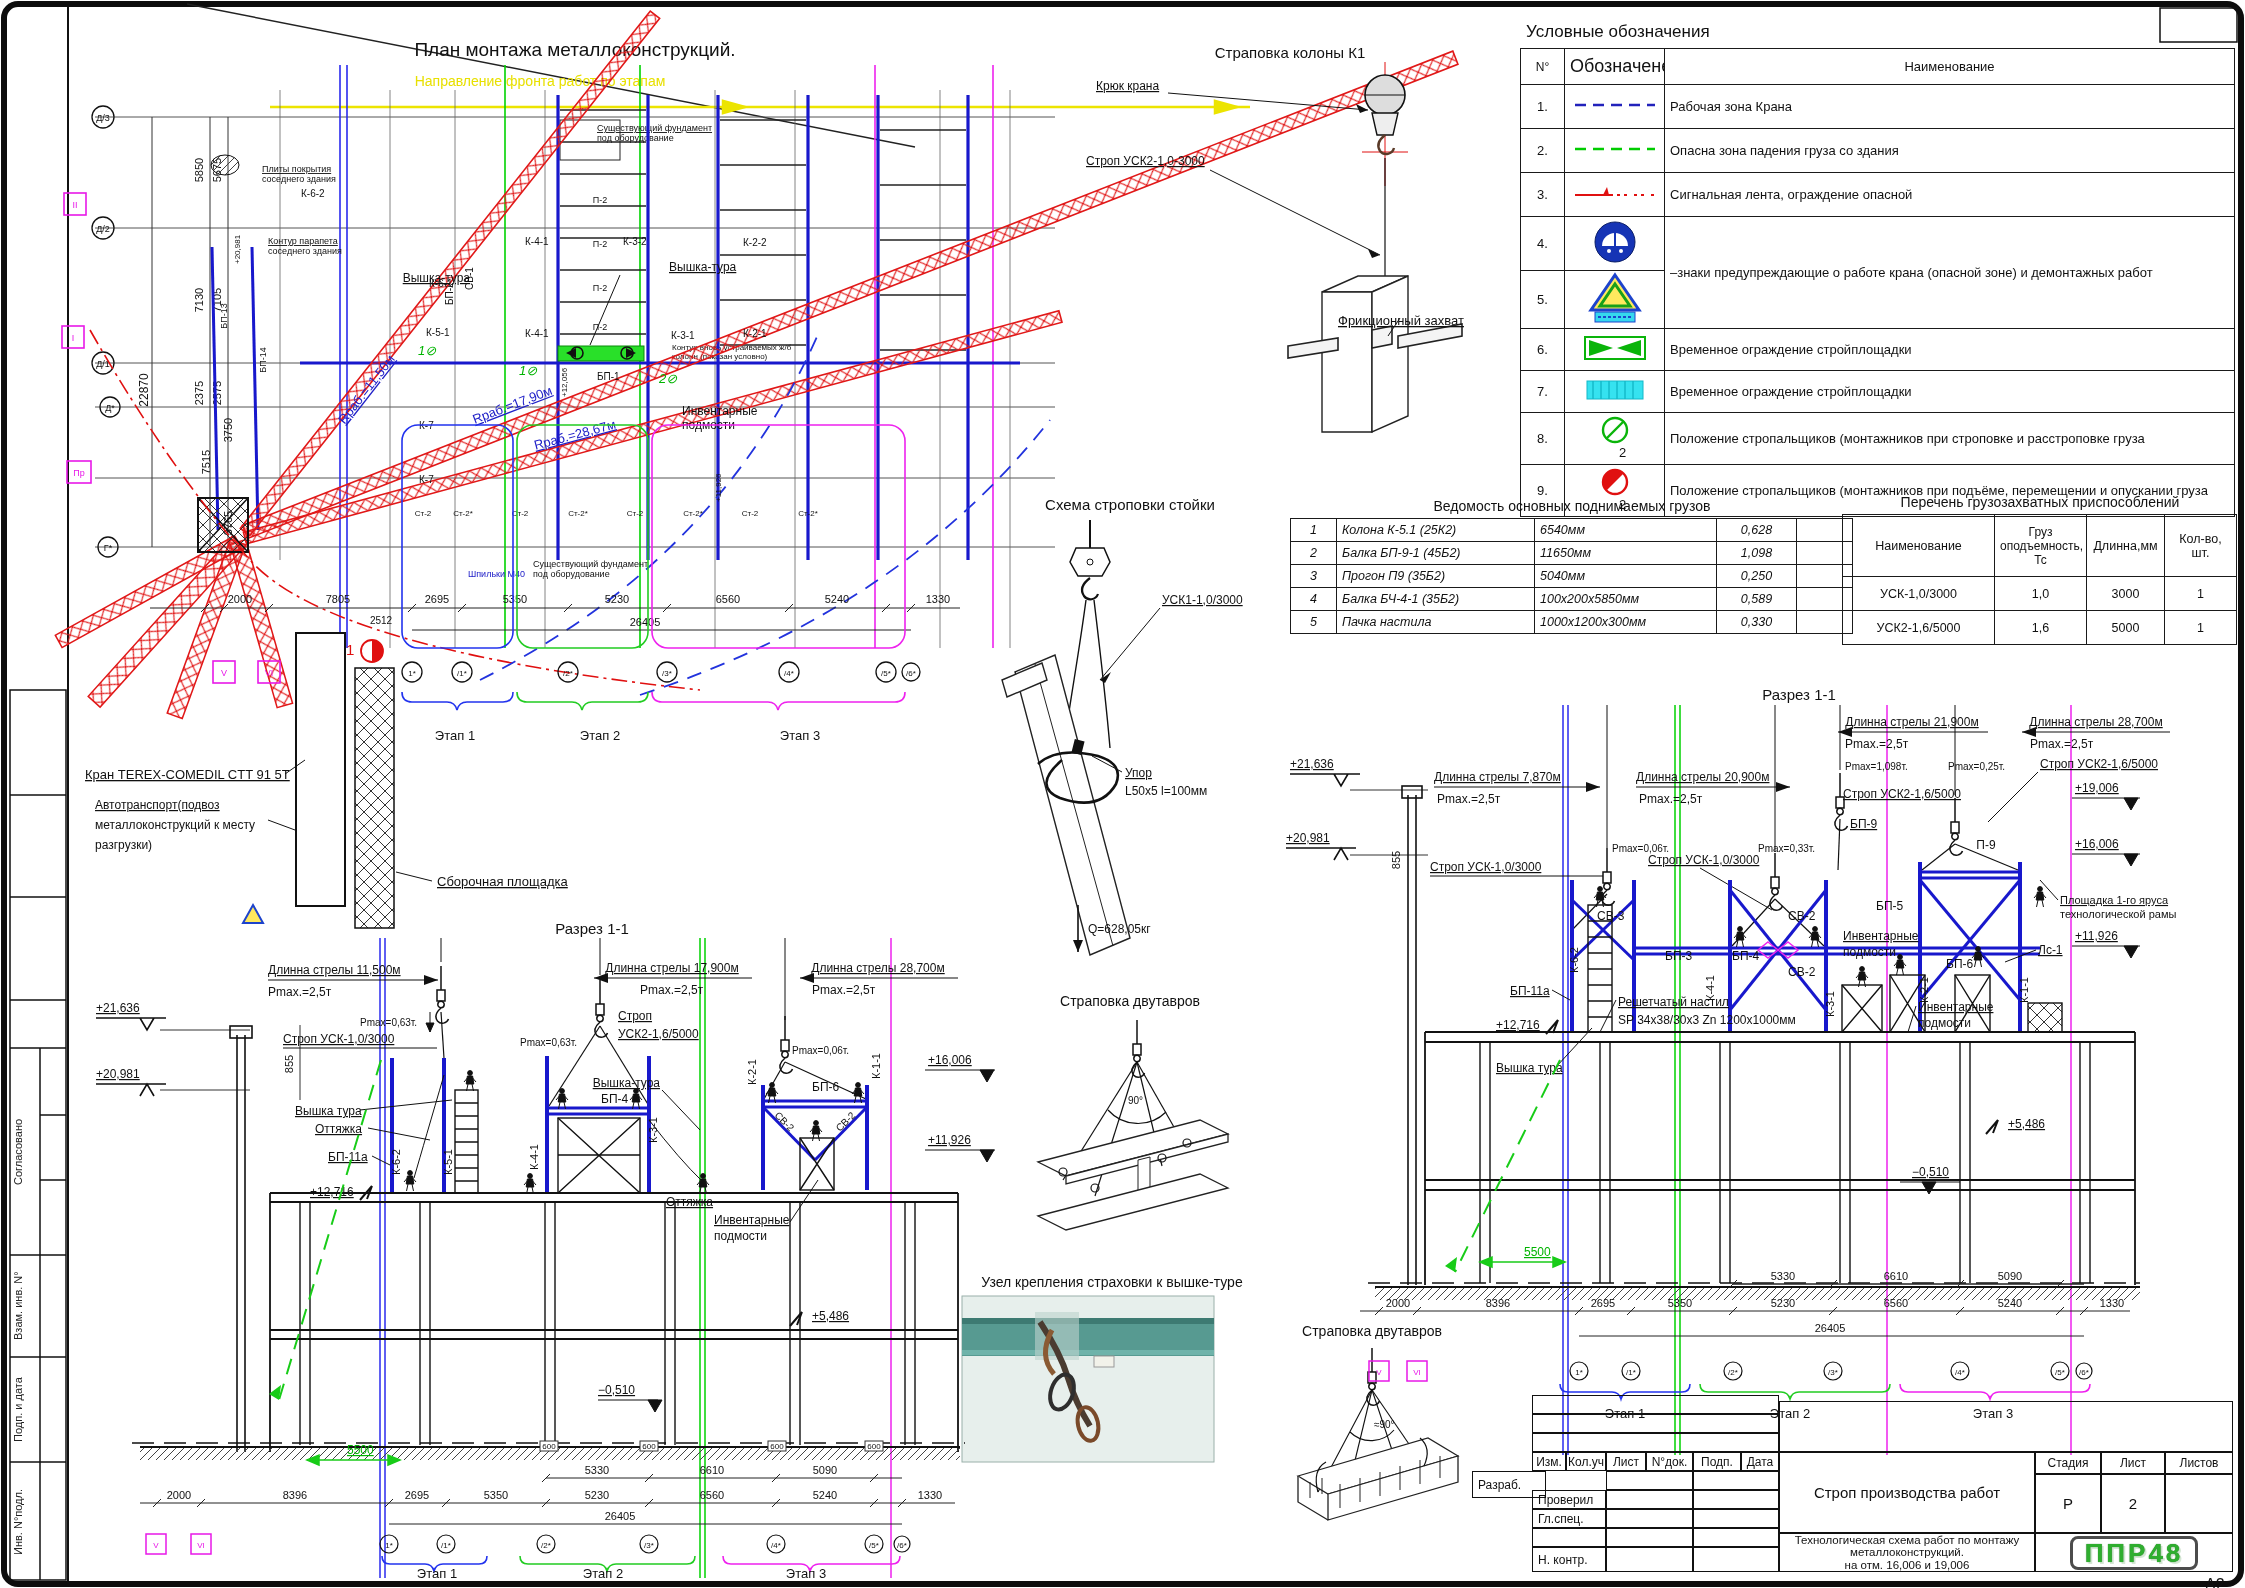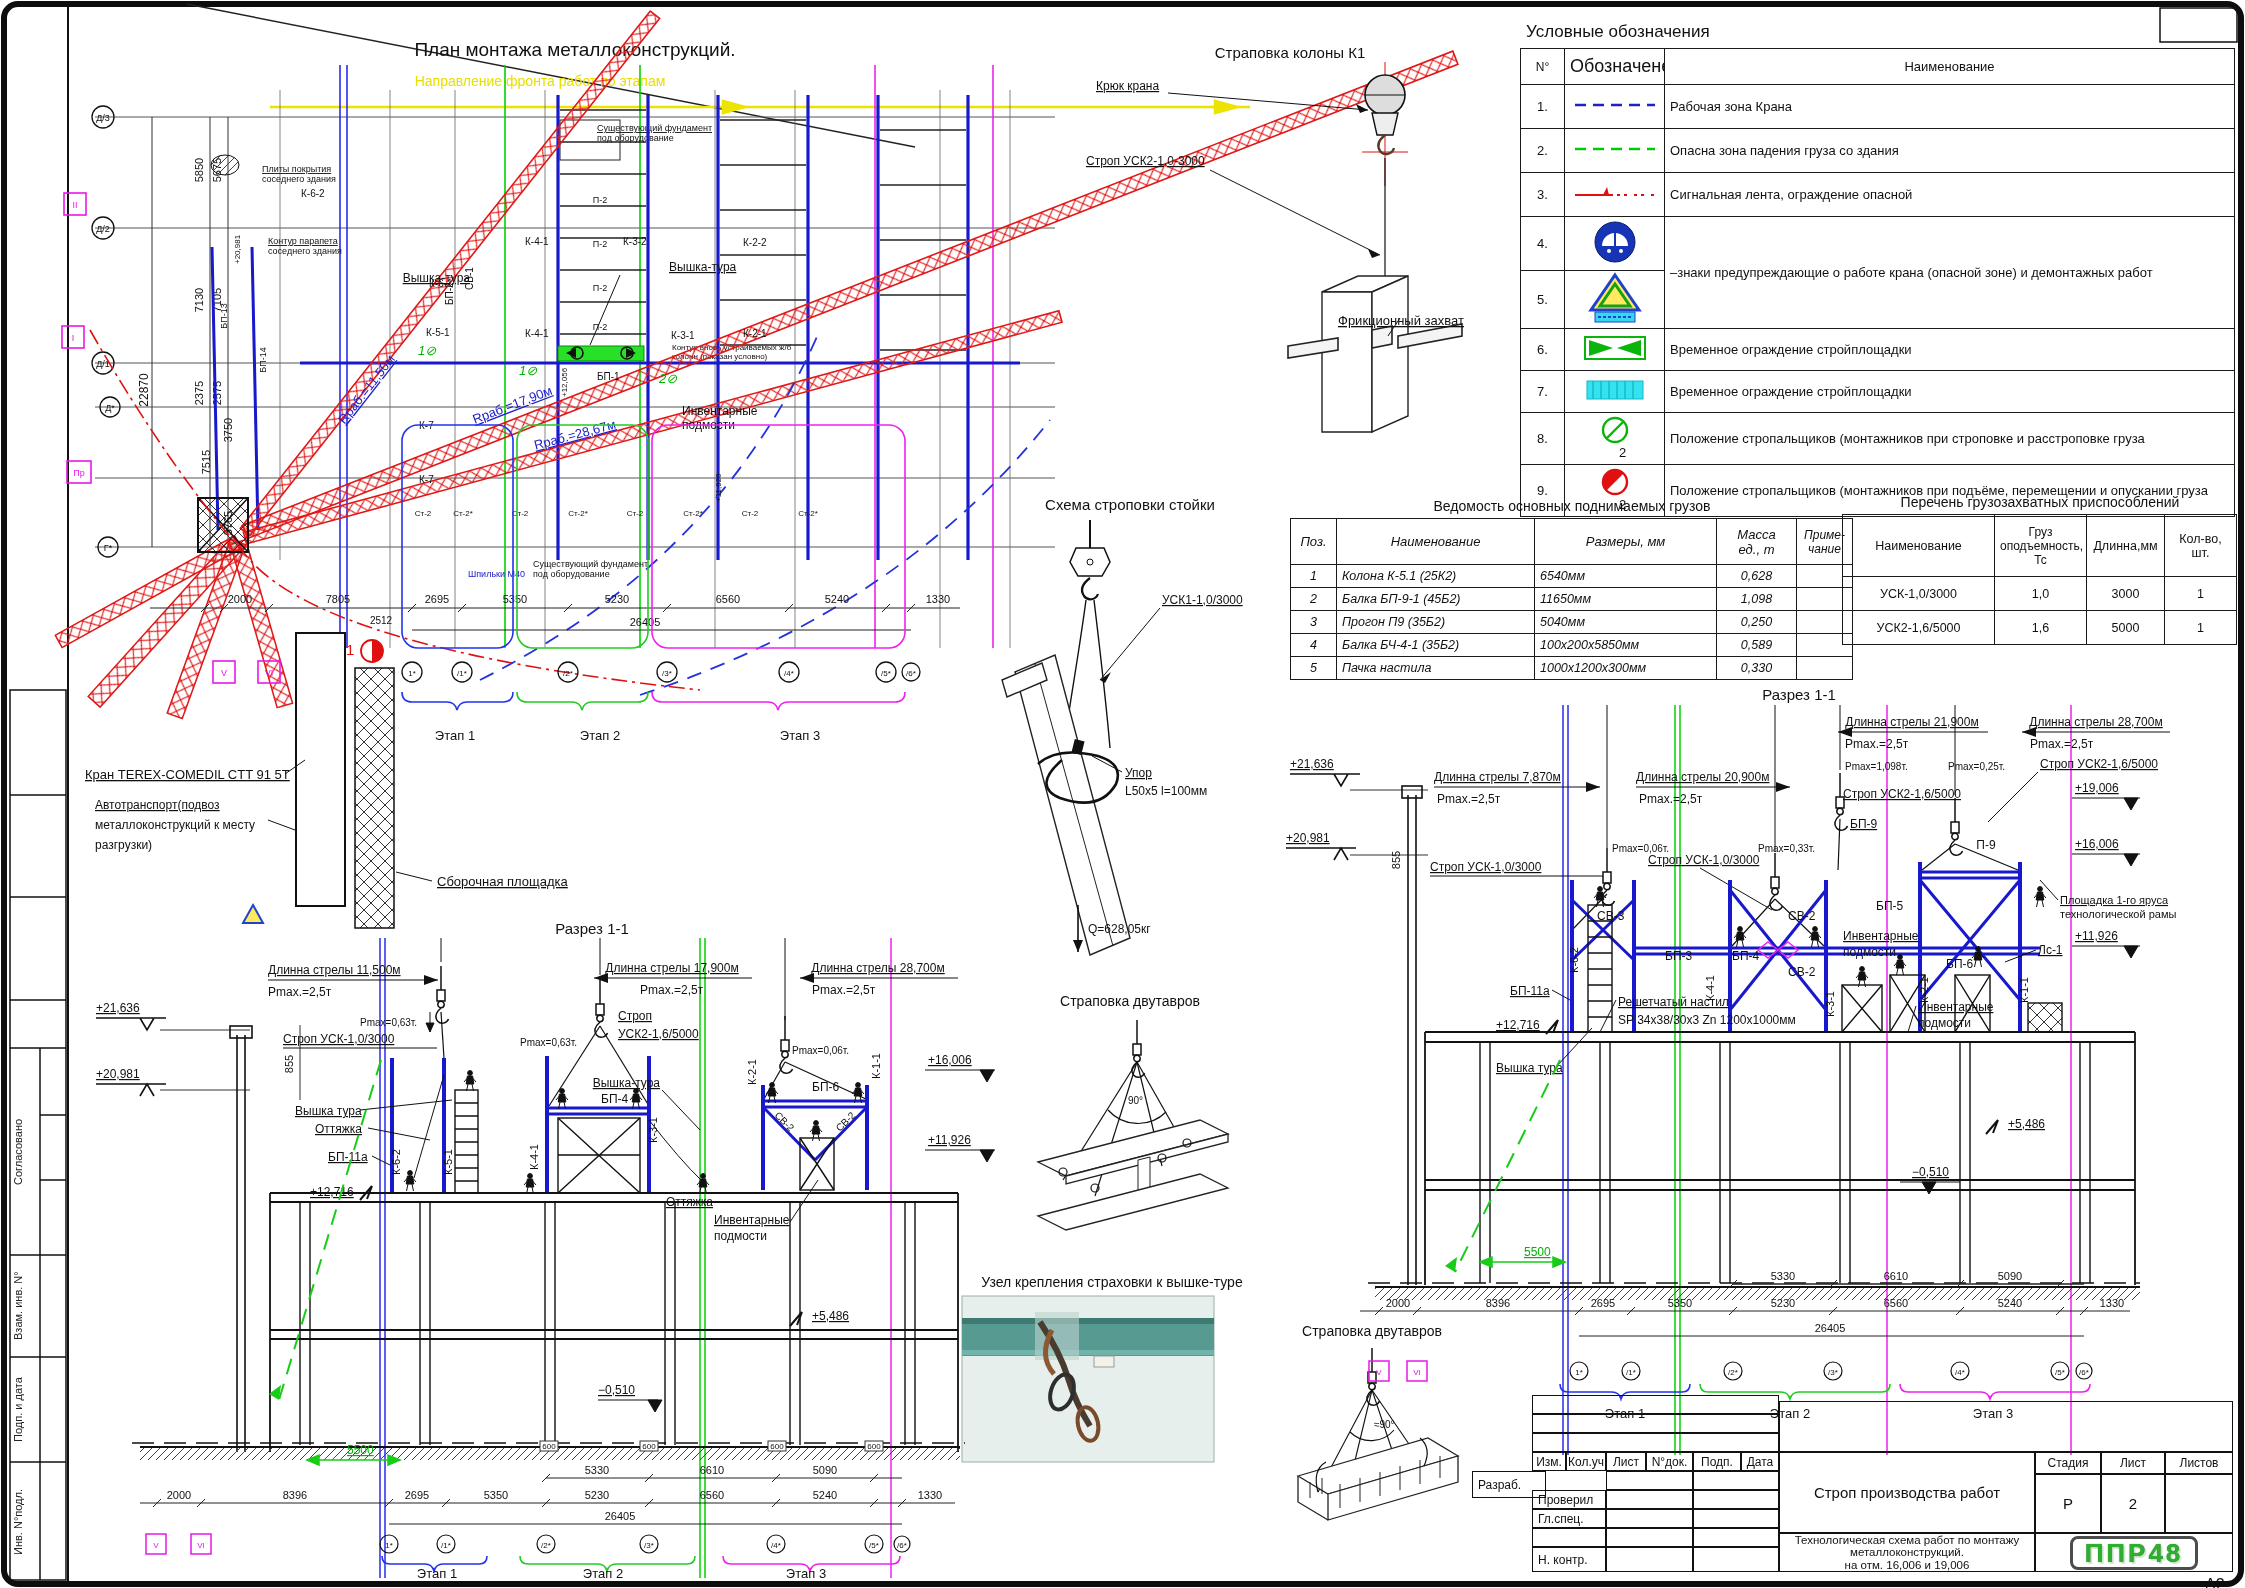--- a/index.html
+++ b/index.html
@@ -1063,27 +1063,20 @@
   <div style="text-align:center;font-size:14px;margin-bottom:4px">Ведомость основных поднимаемых грузов</div>
   <table class="it" style="width:562px">
     <colgroup>
           <col style="width:46px">
           <col style="width:198px">
           <col style="width:182px">
           <col style="width:80px">
           <col style="width:56px">
         </colgroup>
     <tbody>
-          <tr style="height:46px;font-size:13px">
-      <td class="cell-c" style="font-style:italic">Поз.</td>
-      <td class="cell-c" style="font-style:italic">Наименование</td>
-      <td class="cell-c" style="font-style:italic">Размеры, мм</td>
-      <td class="cell-c" style="font-style:italic"><span>Масса</span><br><span>ед., т</span></td>
-      <td class="cell-c" style="font-style:italic;font-size:12px"><span>Приме-</span><br><span>чание</span></td>
-    </tr>
     <tr style="height:23px;font-size:12.5px">
       <td class="cell-c">1</td>
       <td>Колона К-5.1 (25К2)</td>
       <td>6540мм</td>
       <td class="cell-c">0,628</td>
             <td></td>
     </tr>
     <tr style="height:23px;font-size:12.5px">
       <td class="cell-c">2</td>
       <td>Балка БП-9-1 (45Б2)</td>

